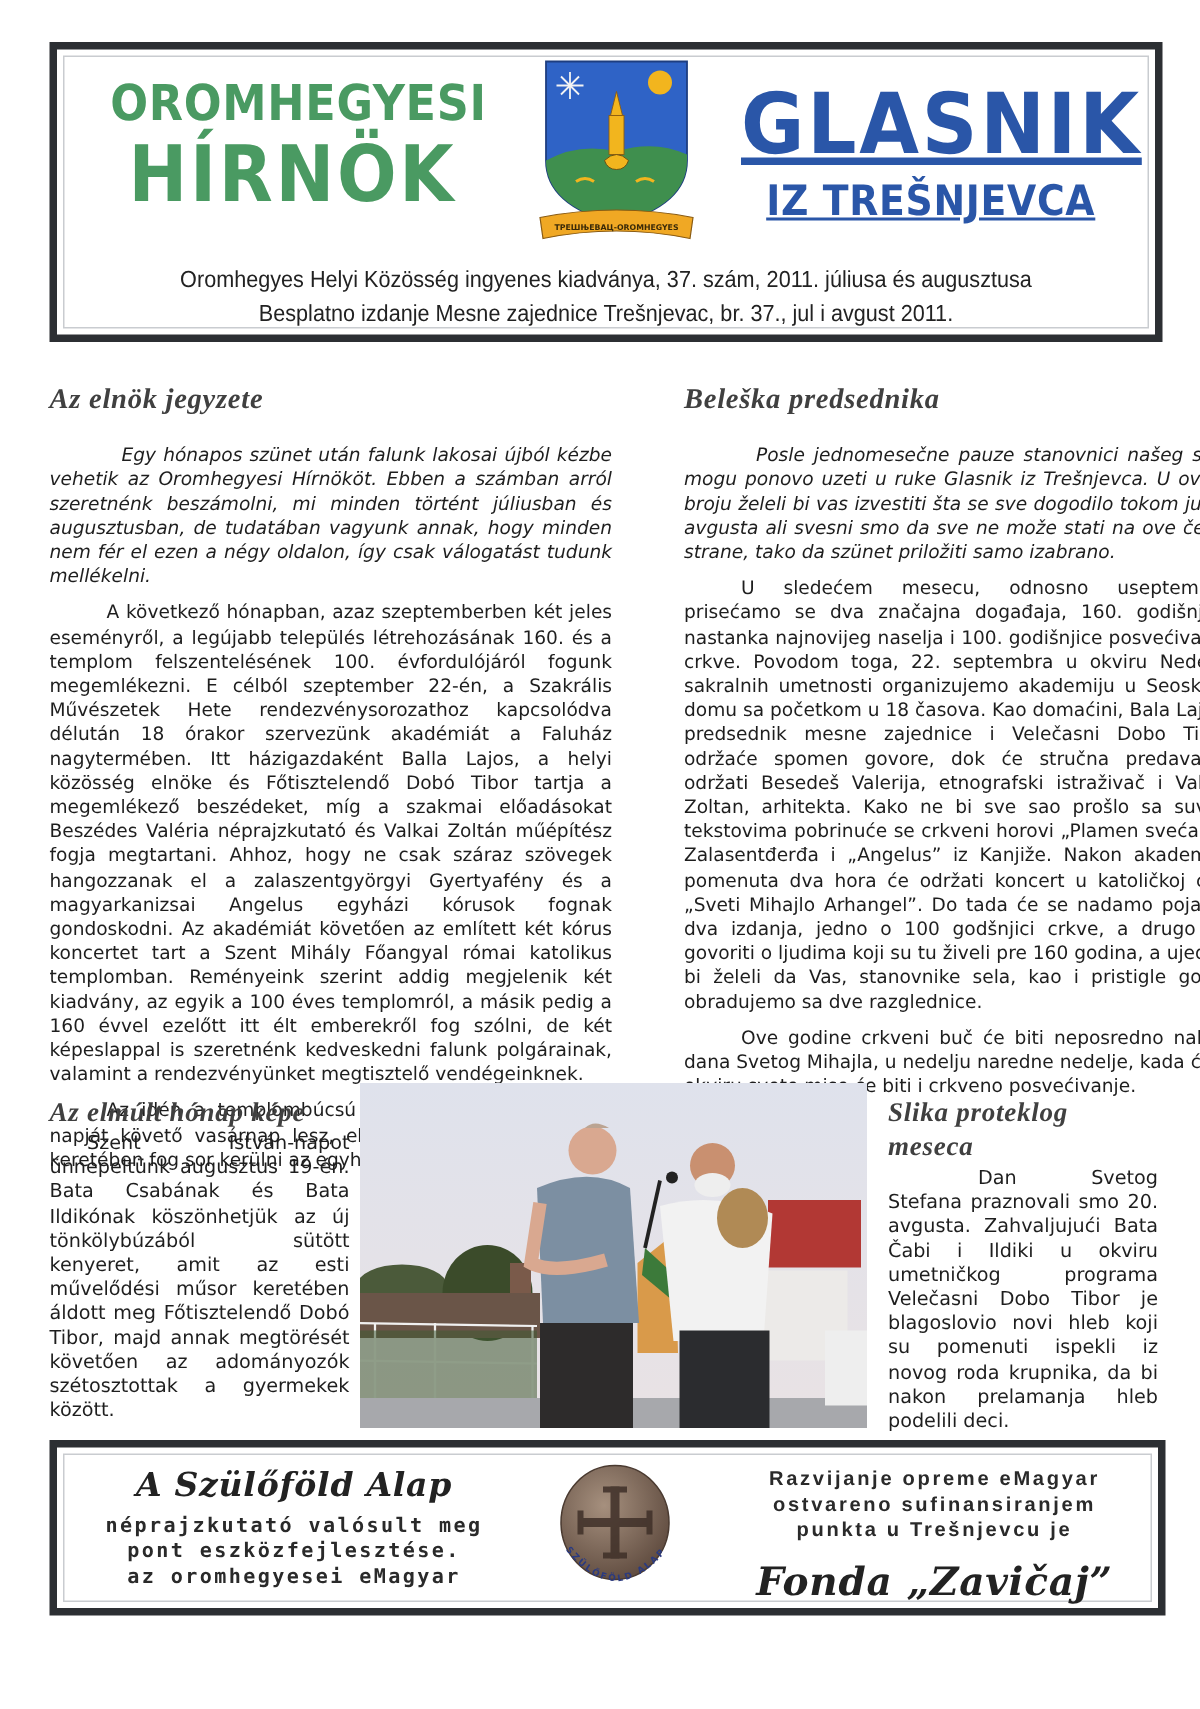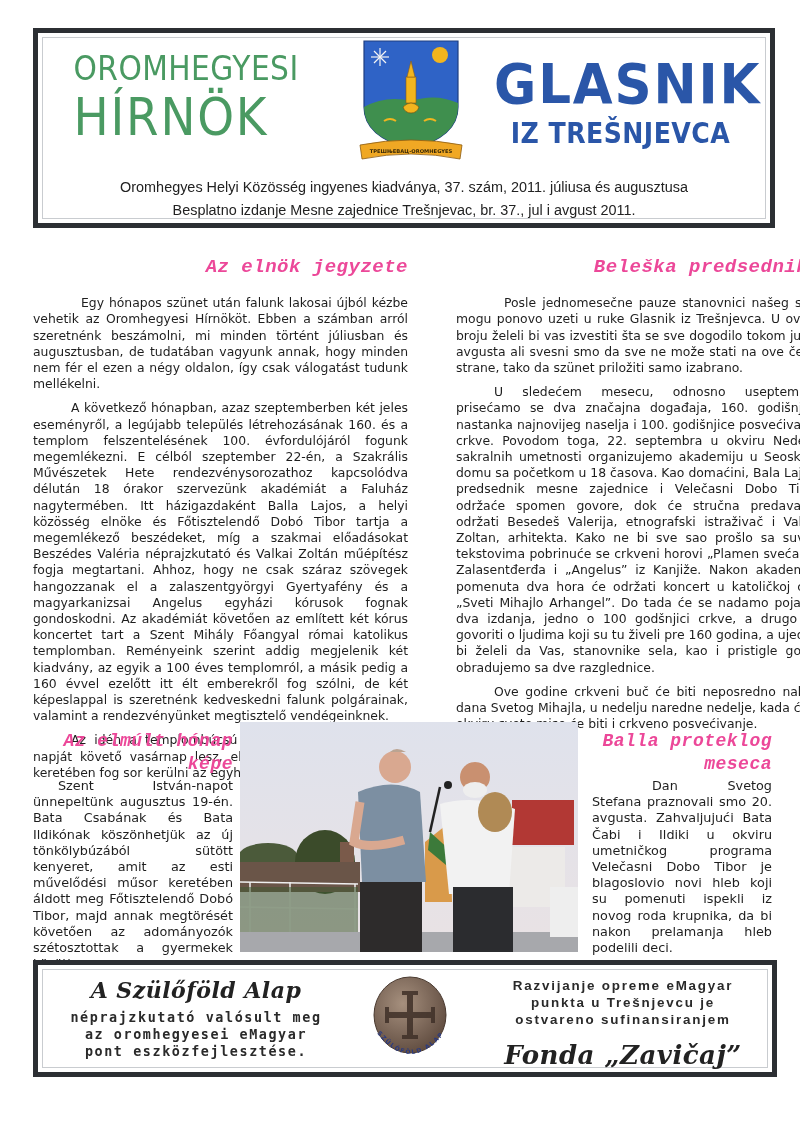--- a/index.html
+++ b/index.html
@@ -8,36 +8,36 @@
     font-family: "DejaVu Sans", sans-serif; color: #1c1c1c;
   }
   .frame {
     position: absolute; border: 5px solid #2c2f33; background: #fff; box-sizing: border-box;
   }
   .frame .inner {
     position: absolute; left: 4px; top: 4px; right: 4px; bottom: 4px; border: 1px solid #c9ccd0;
   }
   
   #masthead { left: 33px; top: 28px; width: 742px; height: 200px; }
-  .hu-title { position: absolute; left: 22px; top: 16px; width: 270px; text-align: left; color: #4a9a62; font-family: "DejaVu Sans", sans-serif; font-weight: normal; }
+  .hu-title { position: absolute; left: 22px; top: 16px; width: 270px; text-align: center; color: #4a9a62; font-family: "DejaVu Sans", sans-serif; font-weight: bold; }
   .hu-title .l1 { font-size: 33px; letter-spacing: 0.5px; line-height: 40px; transform: scaleX(0.9); }
   .hu-title .l2 { font-size: 52px; line-height: 56px; letter-spacing: 2px; transform: scaleX(0.9); }
-  .sr-title { position: absolute; left: 445px; top: 22px; width: 275px; text-align: center; color: #2a56a8; font-weight: bold; }
+  .sr-title { position: absolute; left: 445px; top: 22px; width: 275px; text-align: center; color: #2a56a8; font-weight: bold; text-decoration: underline; }
   .sr-title .l1 { font-size: 56px; line-height: 58px; letter-spacing: 2px; transform: scaleX(0.92); }
   .sr-title .l2 { font-size: 28px; line-height: 34px; letter-spacing: 0.5px; margin-top: 4px; transform: scaleX(0.9); }
   .coat { position: absolute; left: 318px; top: 4px; width: 110px; height: 125px; }
   .sub { position: absolute; left: 0; width: 732px; text-align: center; font-family: "Liberation Sans", sans-serif; font-size: 15.5px; color: #222; transform: scaleX(0.93); }
   .sub.s1 { top: 145px; }
   .sub.s2 { top: 168px; }
 
   
   .col { position: absolute; font-family: "DejaVu Sans", sans-serif; font-size: 12.4px; line-height: 16.2px; text-align: justify; color: #1e1e1e; }
   .col p { margin: 0 0 8px 0; text-indent: 38px; }
-  .col p.first { text-indent: 48px; }
-  .heading { text-align: right; font-family: Liberation Mono, monospace; font-style: italic; font-weight: bold; font-size: 19px; letter-spacing: 0.5px; color: #ec4899; margin-bottom: 16px; }
+  .col p.first { text-indent: 48px; font-style: italic; }
+  .heading { text-align: left; font-family: Liberation Serif, serif; font-style: italic; font-weight: bold; font-size: 19px; letter-spacing: 0.5px; color: #404040; margin-bottom: 16px; }
   #col-hu { left: 33px; top: 259px; width: 375px; }
   #col-sr { left: 418px; top: 259px; width: 364px; margin-left: 38px; }
   #col-hu .heading, #col-sr .heading { margin-bottom: 20px; }
 
   #photo-hu { left: 33px; top: 730px; width: 200px; font-size: 12.8px; line-height: 16.2px; }
   #photo-hu p { text-indent: 25px; margin: 0; }
   #photo-sr { left: 592px; top: 730px; width: 180px; font-size: 12.8px; line-height: 16.2px; }
   #photo-sr p { text-indent: 60px; margin: 0; }
   #photo-hu .heading, #photo-sr .heading { font-size: 18px; line-height: 23px; margin-bottom: 2px; }
 
@@ -153,32 +153,32 @@
     <path d="M200 82 q35 -10 75 5 l-6 85 h-60 z" fill="#f2f2f2"></path>
     <rect x="213" y="165" width="60" height="65" fill="#2b2c2f"></rect>
     <ellipse cx="255" cy="90" rx="17" ry="20" fill="#b08a55"></ellipse>
 
     <line x1="200" y1="65" x2="190" y2="110" stroke="#222" stroke-width="2.5"></line>
     <circle cx="208" cy="63" r="4" fill="#222"></circle>
   </svg>
 </div>
 
 <div class="col" id="photo-sr">
-  <div class="heading">Balla proteklog meseca</div>
+  <div class="heading">Slika proteklog meseca</div>
   <p>Dan Svetog Stefana praznovali smo 20. avgusta. Zahvaljujući Bata Čabi i Ildiki u okviru umetničkog programa Velečasni Dobo Tibor je blagoslovio novi hleb koji su pomenuti ispekli iz novog roda krupnika, da bi nakon prelamanja hleb podelili deci.</p>
 </div>
 
 <div class="frame" id="funding-banner">
   <div class="inner"></div>
   <div class="fb-left">
     <div class="t">A Szülőföld Alap</div>
     <div class="b">
       <div>néprajzkutató valósult meg</div>
+      <div>pont eszközfejlesztése.</div>
       <div>az oromhegyesei eMagyar</div>
-      <div>pont eszközfejlesztése.</div>
     </div>
   </div>
 
   <svg class="coin" viewBox="0 0 90 95">
     <defs>
       <radialGradient id="cg" cx="0.4" cy="0.35" r="0.7">
         <stop offset="0" stop-color="#a6907e"></stop>
           <stop offset="1" stop-color="#5e4a3e"></stop>
       </radialGradient>
       <path id="arc" d="M12 58 Q45 100 80 58"></path>
@@ -193,18 +193,18 @@
         <rect x="66" y="32" width="4" height="16"></rect>
     </g>
     <text font-size="6" fill="#2a3a80" font-family="DejaVu Sans, sans-serif" font-weight="bold" letter-spacing="1.5">
       <textPath href="#arc">SZÜLŐFÖLD ALAP</textPath>
     </text>
   </svg>
 
   <div class="fb-right">
     <div class="b">
       <div>Razvijanje opreme eMagyar</div>
+      <div>ostvareno sufinansiranjem</div>
       <div>punkta u Trešnjevcu je</div>
-      <div>ostvareno sufinansiranjem</div>
     </div>
     <div class="t">Fonda „Zavičaj”</div>
   </div>
 </div>
 
 </body></html>

